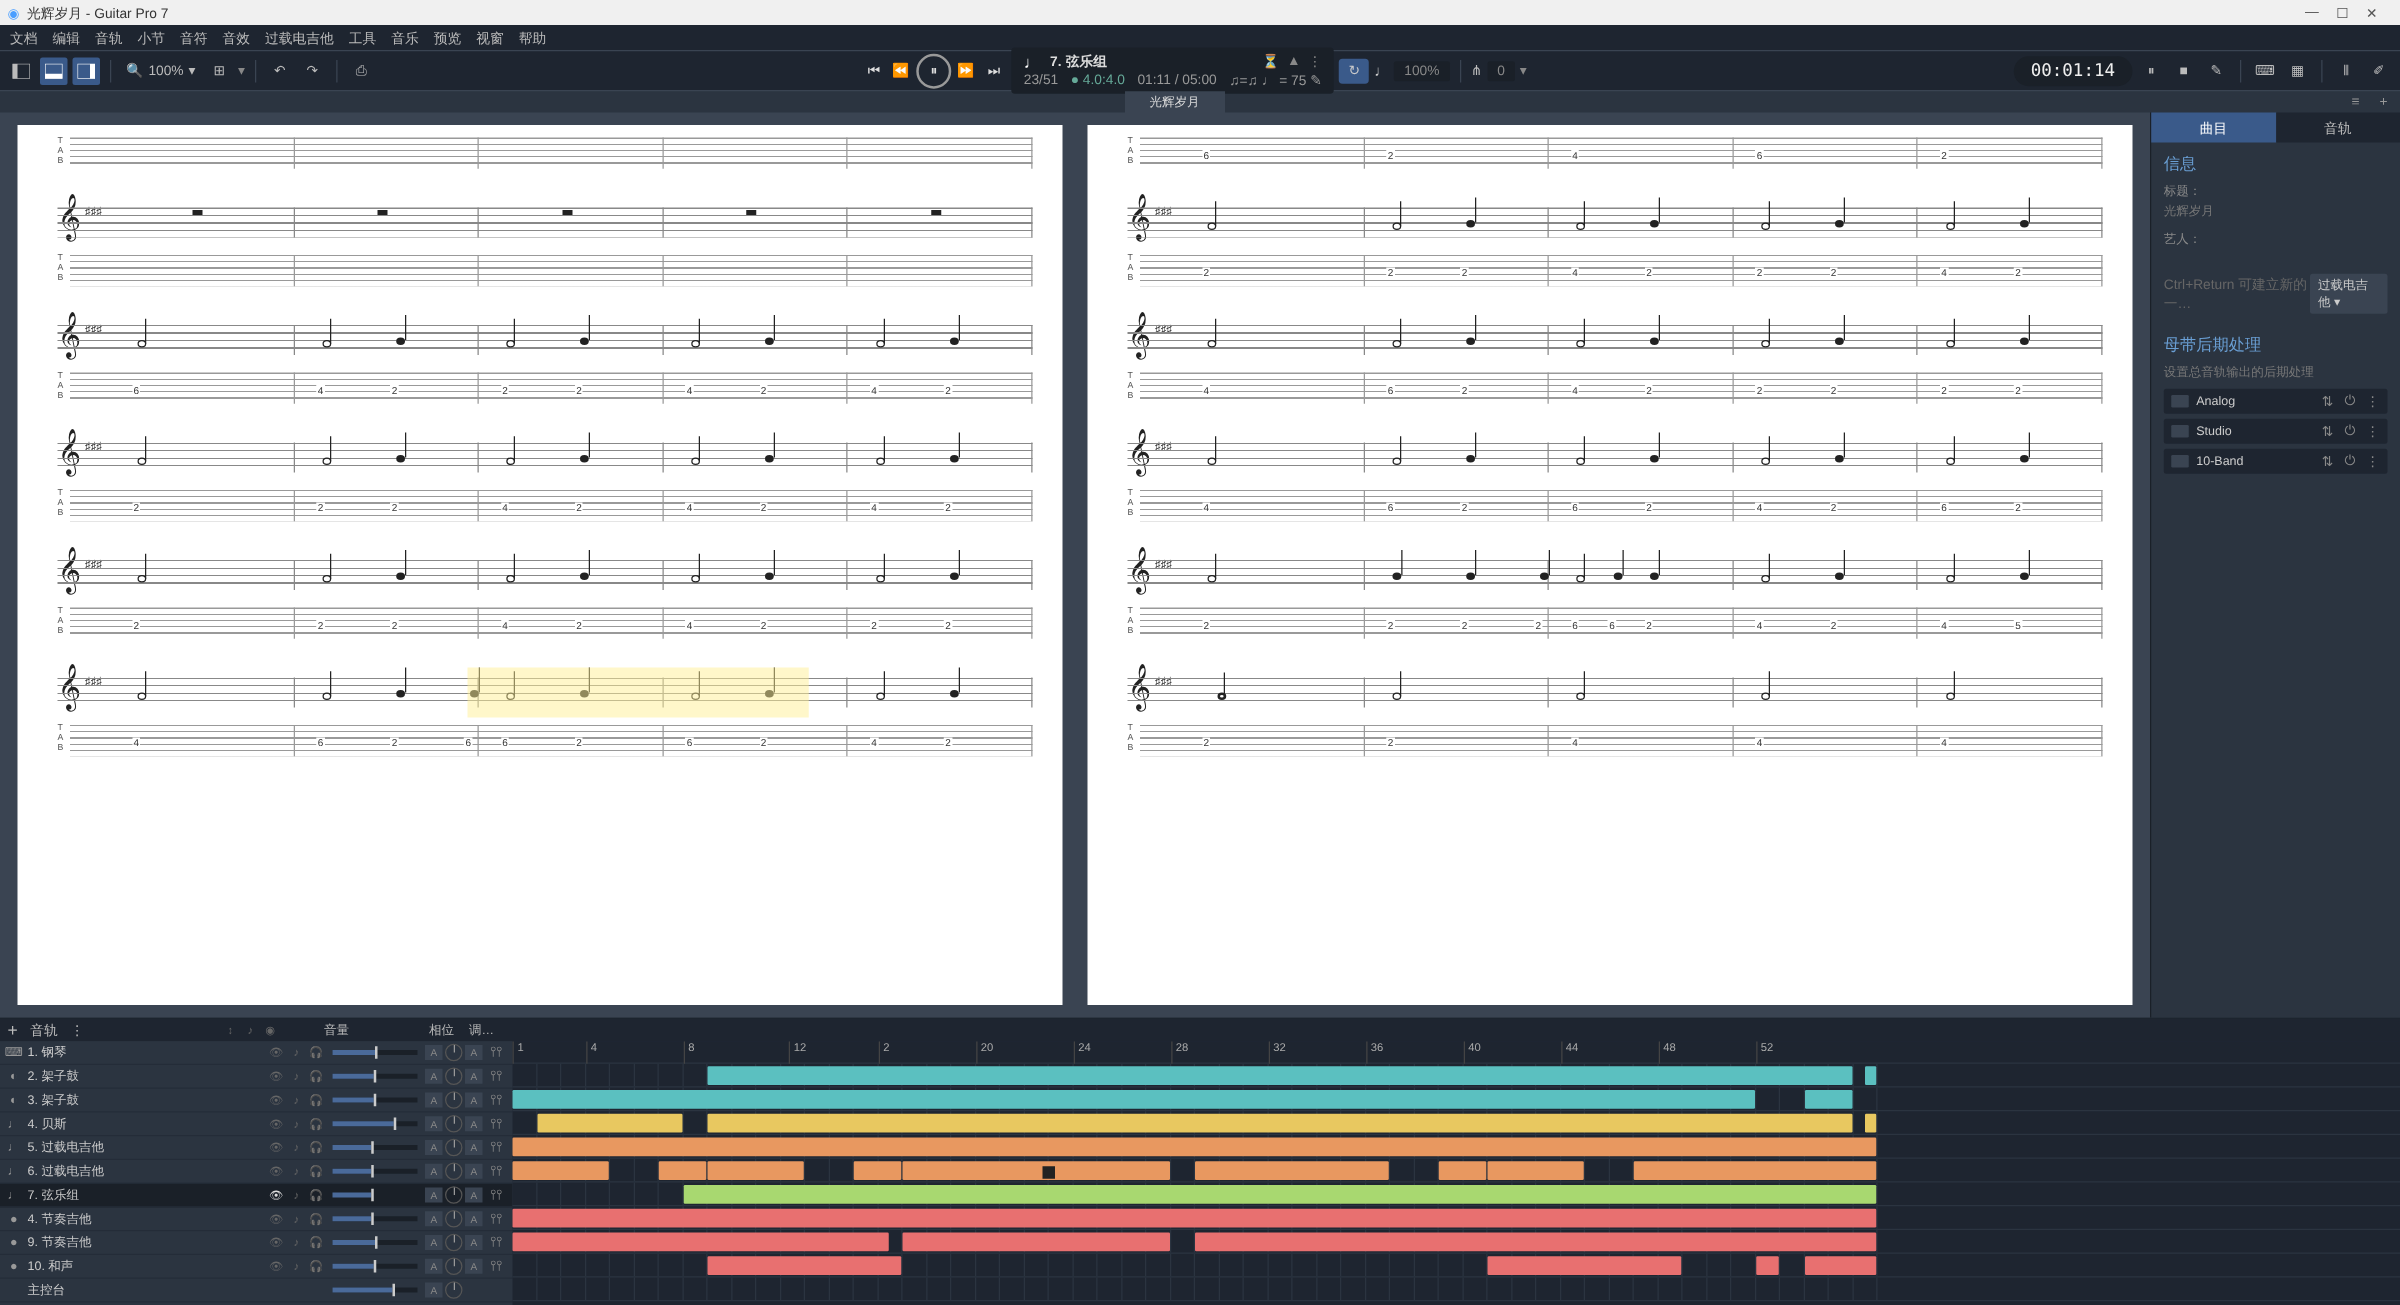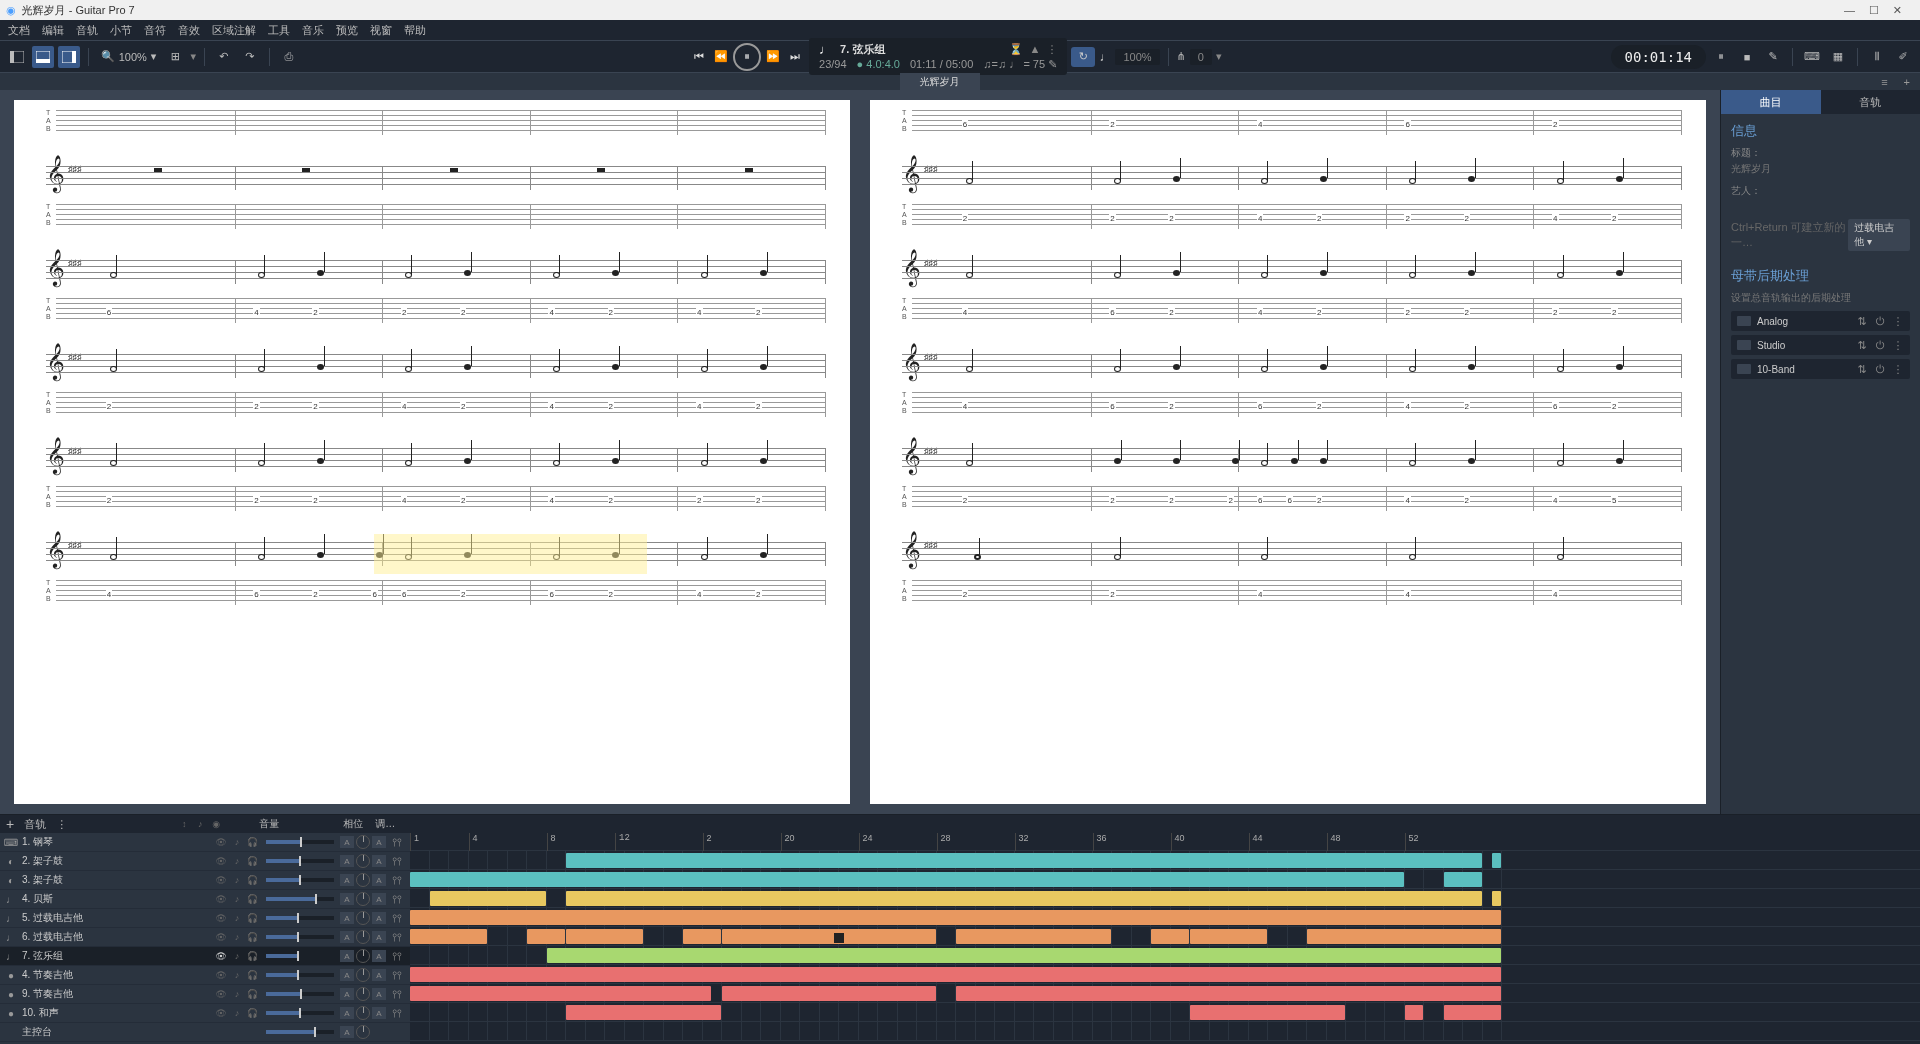--- a/index.html
+++ b/index.html
@@ -123,21 +123,21 @@
   </div>
 </div>
 
 <div class="menubar" id="menubar">
     <span>文档</span>
     <span>编辑</span>
     <span>音轨</span>
     <span>小节</span>
     <span>音符</span>
     <span>音效</span>
-    <span>区域注解</span>
+    <span>过载电吉他</span>
     <span>工具</span>
     <span>音乐</span>
     <span>预览</span>
     <span>视窗</span>
     <span>帮助</span>
   </div>
 
 <div class="toolbar">
   <div class="tb-left">
     <div class="tb-btn">
@@ -187,21 +187,21 @@
       <div class="td-row1">
         <span style="font-size:13px;color:#fff">♩</span>
         <b style="font-size:12px"><span>7.</span> <span>弦乐组</span></b>
         <span style="margin-left:auto;display:flex;gap:6px;color:#888">
           <span>⏳</span>
           <span>▲</span>
           <span>⋮</span>
         </span>
       </div>
       <div class="td-row2">
-        <span>23/94</span>
+        <span>23/51</span>
         <span style="color:#6a9">● <span>4.0:4.0</span></span>
         <span>01:11 / 05:00</span>
         <span>♫=♫ ♩ <span>= 75</span> ✎</span>
       </div>
     </div>
     <div class="loop-btn">↻</div>
     <span style="color:#ccc;font-size:12px">♩</span>
     <span style="color:#888;background:#1a2028;padding:2px 8px;border-radius:2px">100%</span>
     <div class="tb-sep"></div>
     <span style="color:#bbb">⋔</span>
@@ -1190,21 +1190,21 @@
             <div style="width:14px"></div>
             <div style="width:18px"></div>
           </div>
         </div>
       </div>
     <div class="timeline-area">
       <div class="timeline-ruler" id="ruler">
           <div class="ruler-tick" style="left: 0px;">1</div>
           <div class="ruler-tick" style="left: 58.5px;">4</div>
           <div class="ruler-tick" style="left: 136.5px;">8</div>
-          <div class="ruler-tick" style="left: 205px; font-family: Liberation Mono, monospace;">12</div>
+          <div class="ruler-tick" style="left: 221px;">12</div>
           <div class="ruler-tick" style="left: 292.5px;">2</div>
           <div class="ruler-tick" style="left: 370.5px;">20</div>
           <div class="ruler-tick" style="left: 448.5px;">24</div>
           <div class="ruler-tick" style="left: 526.5px;">28</div>
           <div class="ruler-tick" style="left: 604.5px;">32</div>
           <div class="ruler-tick" style="left: 682.5px;">36</div>
           <div class="ruler-tick" style="left: 760.5px;">40</div>
           <div class="ruler-tick" style="left: 838.5px;">44</div>
           <div class="ruler-tick" style="left: 916.5px;">48</div>
           <div class="ruler-tick" style="left: 994.5px;">52</div>

